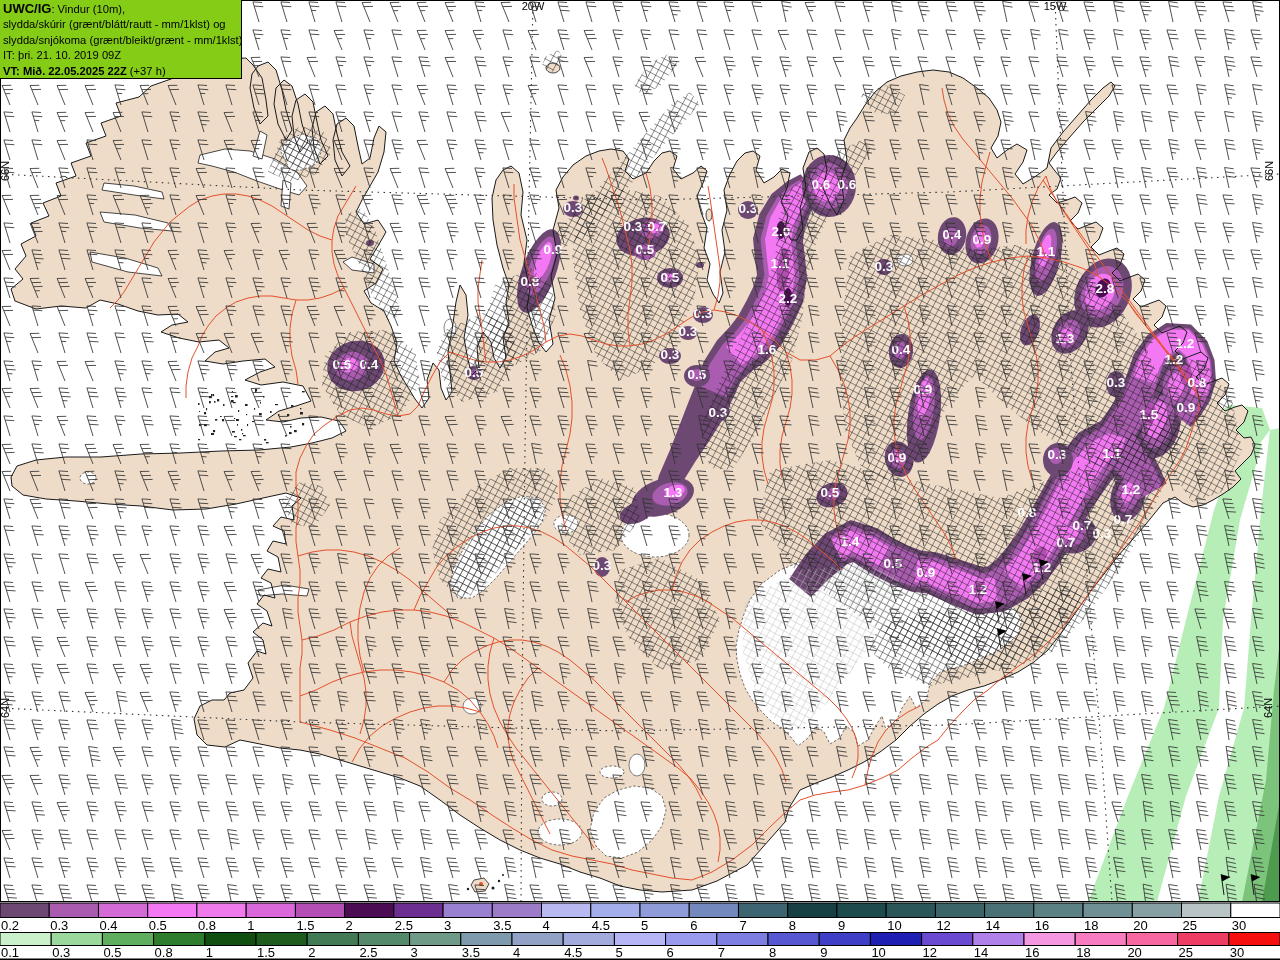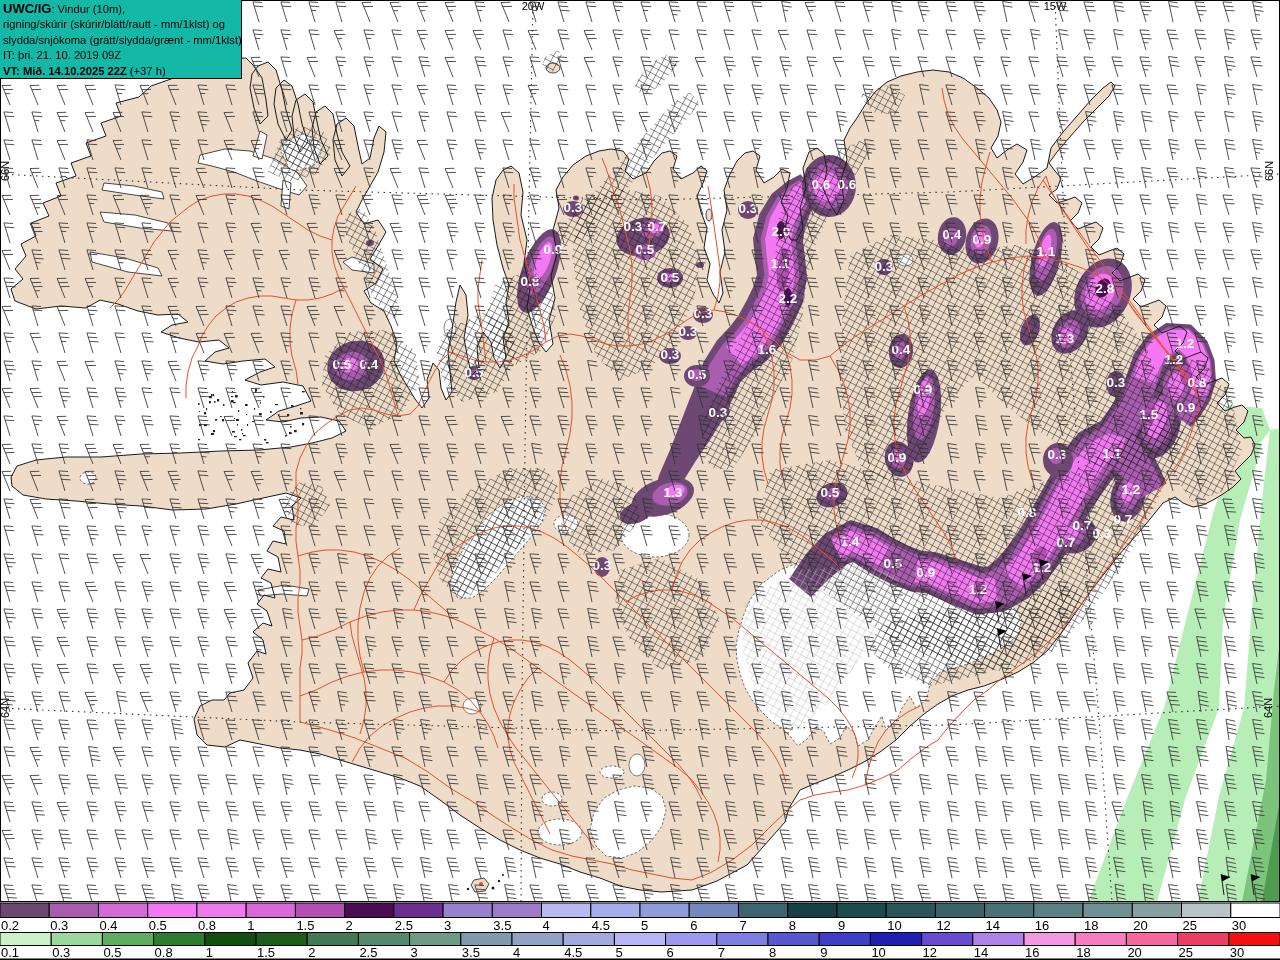--- a/index.html
+++ b/index.html
@@ -1,15 +1,15 @@
 <!DOCTYPE html>
 <html><head><meta charset="utf-8"><style>
 *{margin:0;padding:0;box-sizing:border-box}
 body{width:1280px;height:960px;background:#fff;font-family:"Liberation Sans",sans-serif;overflow:hidden;position:relative}
-#info{position:absolute;top:0;left:0;width:242px;height:79px;background:#14b8a6;border:1px solid #000;border-top:none;border-left:none;padding:1px 0 0 3px;font-size:11.2px;line-height:15.4px;white-space:nowrap;z-index:10}
+#info{position:absolute;top:0;left:0;width:242px;height:79px;background:#84cc16;border:1px solid #000;border-top:none;border-left:none;padding:1px 0 0 3px;font-size:11.2px;line-height:15.4px;white-space:nowrap;z-index:10}
 </style></head>
 <body>
 <svg width="1280" height="902" viewBox="0 0 1280 902" style="position:absolute;top:0;left:0">
     <defs>
 <pattern id="hb" width="6.2" height="6.2" patternUnits="userSpaceOnUse" patternTransform="rotate(28)">
 <path d="M0,0H6.2M0,0V6.2" stroke="#1c1c1c" stroke-width="0.9" fill="none"></path>
 </pattern>
 <pattern id="hg" width="6.5" height="6.5" patternUnits="userSpaceOnUse" patternTransform="rotate(28)">
 <path d="M0,0H6.5M0,0V6.5" stroke="#bdbdbd" stroke-width="0.9" fill="none"></path>
 </pattern>
@@ -2008,16 +2008,16 @@
     <text x="973.8" y="55" font-family="Liberation Sans, sans-serif" font-size="13" fill="#000">14</text>
     <text x="1025.0" y="55" font-family="Liberation Sans, sans-serif" font-size="13" fill="#000">16</text>
     <text x="1076.2" y="55" font-family="Liberation Sans, sans-serif" font-size="13" fill="#000">18</text>
     <text x="1127.4" y="55" font-family="Liberation Sans, sans-serif" font-size="13" fill="#000">20</text>
     <text x="1178.6" y="55" font-family="Liberation Sans, sans-serif" font-size="13" fill="#000">25</text>
     <text x="1229.8" y="55" font-family="Liberation Sans, sans-serif" font-size="13" fill="#000">30</text>
     <rect x="0" y="56.5" width="1280" height="1.5" fill="#000"></rect>
   </svg>
 <div id="info">
 <div><b style="font-size:13px">UWC/IG</b>: Vindur (10m),</div>
-<div>rigning/skúrir (skúrir/blátt/rautt - mm/1klst) og</div>
-<div>slydda/snjókoma (grátt/slydda/grænt - mm/1klst)</div>
+<div>slydda/skúrir (grænt/blátt/rautt - mm/1klst) og</div>
+<div>slydda/snjókoma (grænt/bleikt/grænt - mm/1klst)</div>
 <div>IT: þri. 21. 10. 2019 09Z</div>
-<div><b>VT: Mið. 14.10.2025 22Z</b> (+37 h)</div>
+<div><b>VT: Mið. 22.05.2025 22Z</b> (+37 h)</div>
 </div>
 </body></html>

